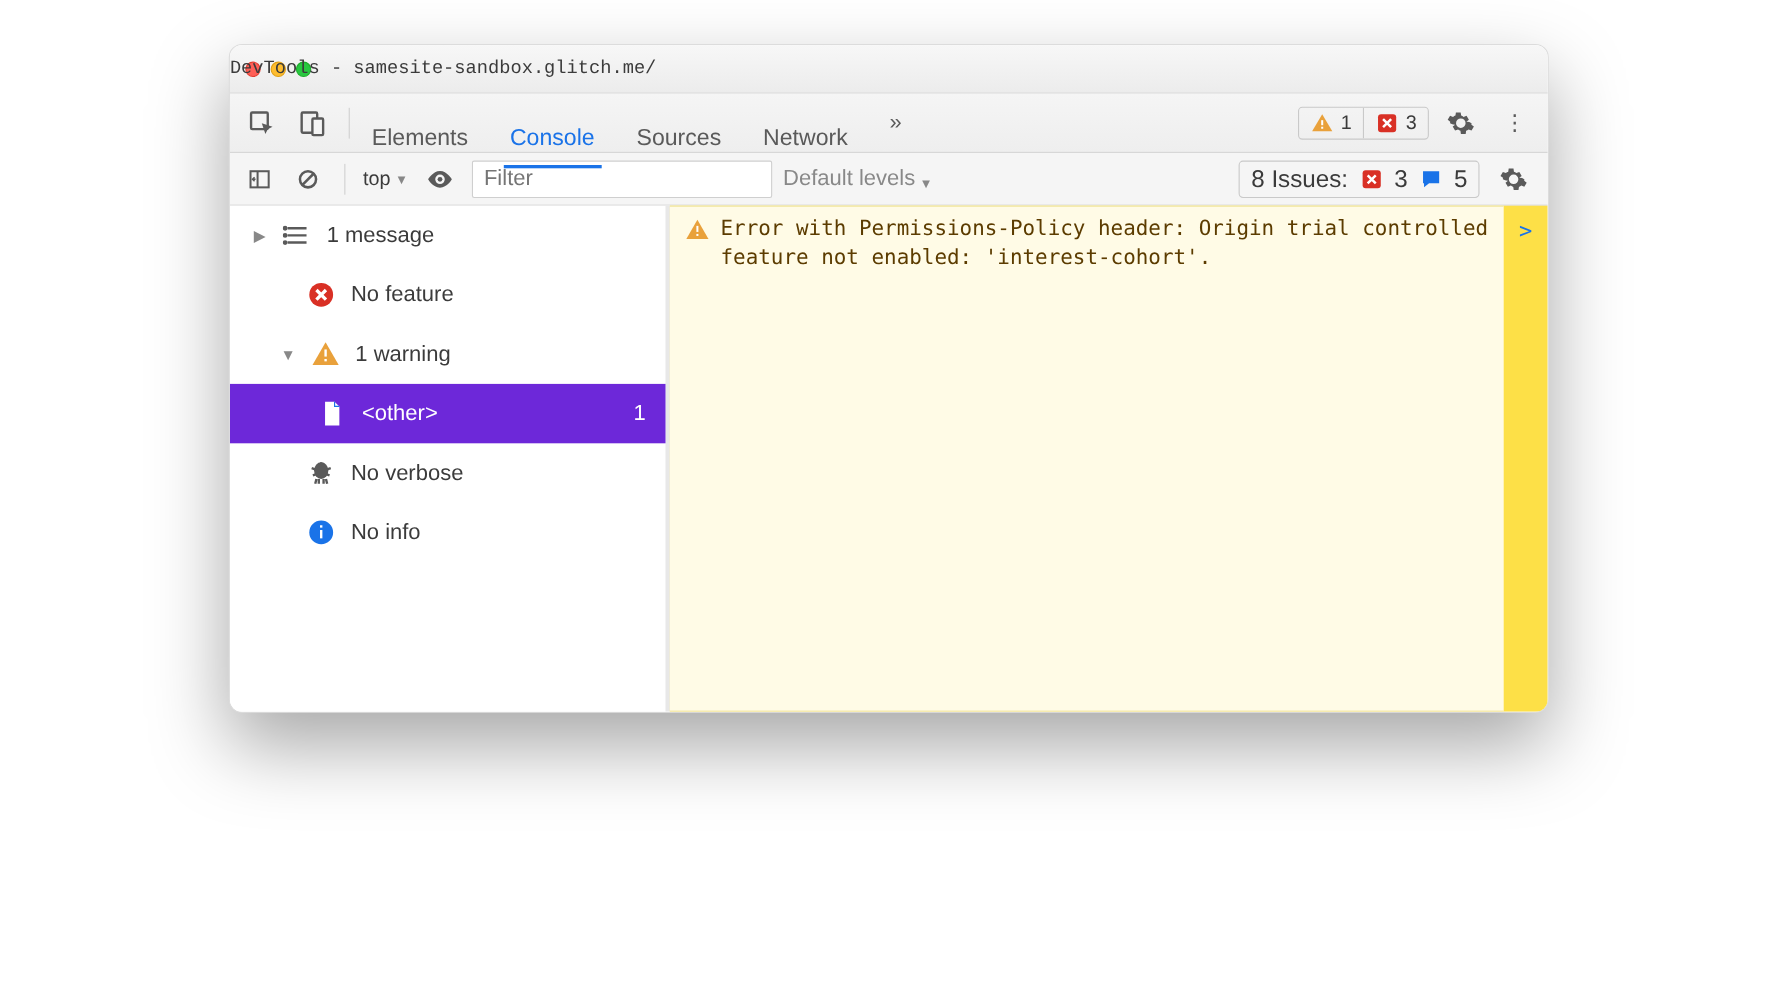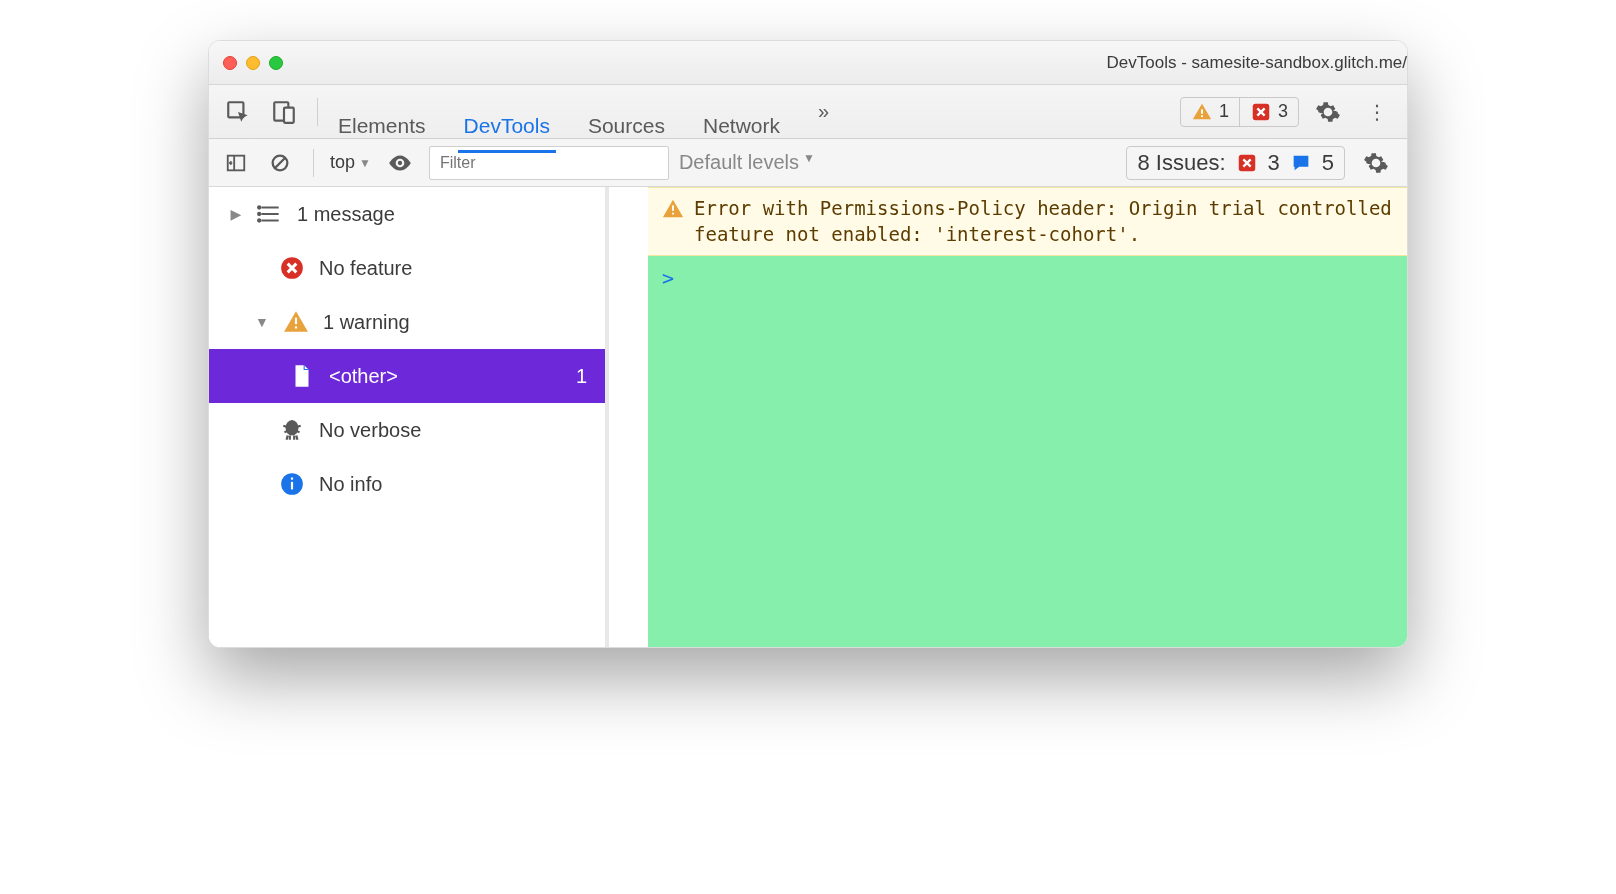--- a/index.html
+++ b/index.html
@@ -29,22 +29,22 @@
     padding: 0 14px;
     border-bottom: 1px solid #d6d6d6;
     position: relative;
   }
   .traffic { display: flex; gap: 9px; }
   .tl { width: 14px; height: 14px; border-radius: 50%; }
   .tl.red { background:#ff5f57; border:1px solid #e33e32;}
   .tl.yellow{ background:#febc2e; border:1px solid #e1a116;}
   .tl.green{ background:#28c840; border:1px solid #1dad2b;}
   .title {
-    position:absolute; left:0; right:0; text-align:right;
-    font-size: 17px; color:#3b3b3b; font-weight:500;
+    position:absolute; left:0; right:0; text-align:left;
+    font-size: 17px; color:#3b3b3b; font-weight:500;font-family:Liberation Mono, monospace;
   }
   .toolbar {
     height: 54px;
     background: linear-gradient(#f5f5f5,#eeeeee);
     border-bottom: 1px solid #d0d0d0;
     display:flex; align-items:center;
     padding: 0 10px;
     gap: 8px;
   }
   .tb-icon { color:#5a5a5a; display:flex; align-items:center; justify-content:center; padding:4px 6px; cursor:pointer; }
@@ -63,37 +63,37 @@
   .gear { color:#5a5a5a; cursor:pointer; padding:0 8px; }
   .kebab { color:#5a5a5a; cursor:pointer; padding:0 10px; font-size:20px;}
   .subbar {
     height: 48px; background:#f5f5f5; border-bottom:1px solid #d8d8d8;
     display:flex; align-items:center; padding:0 10px; gap:10px;
   }
   .sb-icon{ color:#5a5a5a; display:flex; padding:4px 6px; cursor:pointer;}
   .context-sel{ color:#3b3b3b; font-size:18px; display:flex; align-items:center; gap:4px; cursor:pointer;text-align:center;}
   .tri{ color:#888; font-size:12px;}
   .filter-input{
-    width:240px; height:34px; border:1px solid #cfcfcf; background:#fff;
-    font-size:16px; padding:0 10px; color:#888; border-radius:2px;
-  }
-  .levels{ color:#888; font-size:20px; display:flex; align-items:flex-start; gap:4px; cursor:pointer;}
+    width:273px; height:34px; border:1px solid #cfcfcf; background:#fff;
+    font-size:20px; padding:0 10px; color:#888; border-radius:2px;
+  }
+  .levels{ color:#888; font-size:20px; display:flex; align-items:flex-end; gap:4px; cursor:pointer;}
   .issues-box{
     border:1px solid #c9c9c9; border-radius:4px; display:flex; align-items:center;
     gap:10px; padding:3px 10px; font-size:22px; color:#3b3b3b; cursor:pointer;
   }
   .content { display:flex; height: 460px; }
   .sidebar { width: 400px; border-right:4px solid #e8e8e8; background:#fff; font-size:20px; color:#3b3b3b; }
   .srow { display:flex; align-items:center; height:54px; padding:0 10px 0 20px; gap:14px; cursor:pointer;}
   .srow.indent{ padding-left: 70px;}
   .srow.indent2{ padding-left: 80px;}
   .srow.sel{ background:#6d28d9; color:#fff;}
   .srow .rowcount{ margin-left:auto; padding-right:8px;}
   .disc{ color:#888; font-size:14px; width:14px; display:flex; justify-content:center;}
-  .main { flex:1; background:#86efac; display:flex; flex-direction:column;margin-left:39px;}
+  .main { flex:1; background:#fde047; display:flex; flex-direction:row;}
   .msg-warn{
     background:#fffbe6; border-top:1px solid #f2e6a0; border-bottom:1px solid #f2e6a0;
     padding:8px 14px; display:flex; gap:10px;
     font-family: Menlo, Consolas, monospace; font-size:19px; color:#5c3c00;
   }
   .msg-warn .mtext{ line-height:1.35;}
   .prompt{ padding:10px 14px; font-family: Menlo, monospace; font-size:20px; color:#1a73e8;}
   svg{ display:block; }
   .ic20{ width:22px; height:22px;}
   .ic24{ width:26px; height:26px;}
@@ -121,21 +121,21 @@
     </div>
     <div class="tb-icon">
       <svg class="ic24" viewBox="0 0 24 24" fill="none" stroke="currentColor" stroke-width="2">
         <rect x="3" y="3" width="13" height="17" rx="1"></rect>
           <rect x="12" y="8" width="9" height="14" rx="1" fill="#f5f5f5"></rect>
       </svg>
     </div>
     <div class="divider"></div>
     <div class="tabs">
       <div class="tab">Elements</div>
-      <div class="tab active">DevTools</div>
+      <div class="tab active">Console</div>
       <div class="tab">Sources</div>
       <div class="tab">Network</div>
       <div class="chevrons">»</div>
     </div>
     <div class="spacer"></div>
     <div class="badges">
       <div class="badge">
         <svg class="ic20" viewBox="0 0 24 24">
             <path d="M12 3 L22 20 H2 Z" fill="#e9a13b"></path>
             <rect x="11" y="9" width="2" height="5" fill="#fff"></rect>

